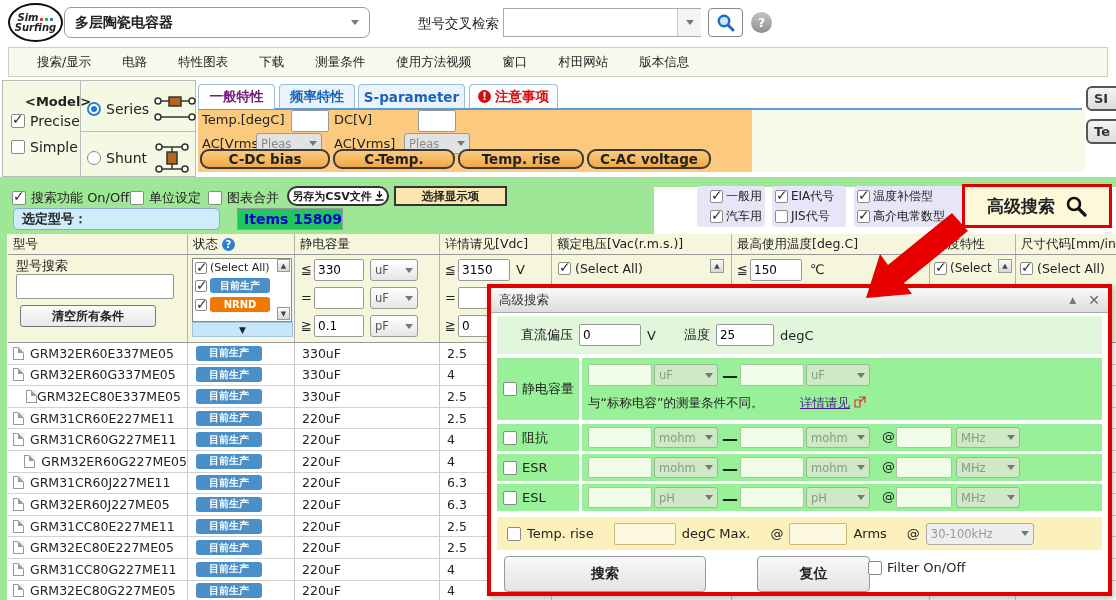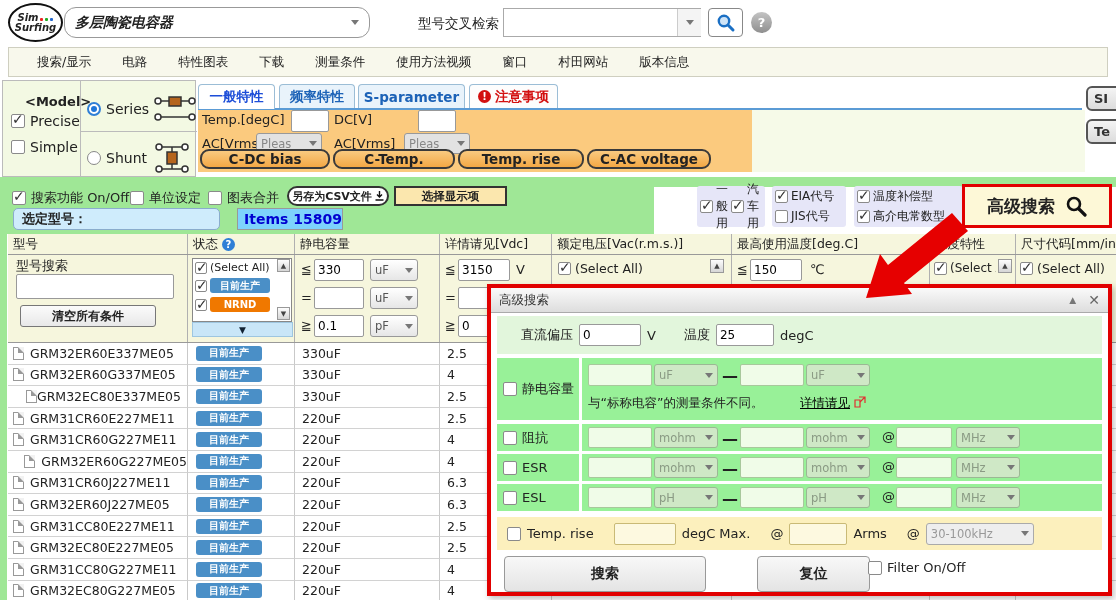--- a/index.html
+++ b/index.html
@@ -28,51 +28,51 @@
   .doc{width:11px;height:13px;border:1px solid #999;background:#fff;position:relative;flex:none;box-sizing:border-box;}
   .doc:before{content:"";position:absolute;top:-1px;right:-1px;border-style:solid;border-width:3px;border-color:#f2f2f2 #f2f2f2 #999 #999;}
   
   .logo{display:flex;flex-direction:column;align-items:center;justify-content:center;border:2px solid #111;border-radius:50%;line-height:1;}
   .logo .l1{font-size:10px;font-weight:bold;font-style:italic;}
   .logo .dots span{display:inline-block;width:3px;height:3px;margin:0 1px;border-radius:1px;}
   .menu-item{font-size:12.5px;color:#222;cursor:default;}
   
   .tab{display:flex;align-items:center;justify-content:center;gap:4px;font-size:13.5px;font-weight:bold;border:1px solid #9bbdd6;border-bottom:none;border-radius:4px 4px 0 0;box-sizing:border-box;}
   .tab.inactive{background:#e9f3fb;color:#1c62b7;}
-  .tab.active{background:#fff;color:#1d4ed8;z-index:2;}
+  .tab.active{background:#fff;color:#701a75;z-index:2;}
   .tab.notice{background:#fdfdfd;color:#d31010;}
   .obtn{background:linear-gradient(#f9ca80,#f3a845);border:2px solid #3a3a3a;border-radius:9px;font-weight:bold;font-size:13.5px;display:flex;align-items:center;justify-content:center;box-sizing:border-box;}
   .graybtn{background:linear-gradient(#f4f4f4,#dcdcdc);border:2px solid #555;border-radius:6px;color:#333;font-weight:bold;font-size:13px;display:flex;align-items:center;padding-left:6px;box-sizing:border-box;}
   
   .grid8{display:grid;grid-template-columns:180px 107px 145px 112px 180px 198px 86px 100px;}
   .hcell{border-right:1px solid #b0b0b0;font-size:12.5px;display:flex;align-items:center;padding-left:5px;gap:4px;overflow:hidden;white-space:nowrap;}
   .fcell{border-right:1px solid #b0b0b0;position:relative;overflow:visible;}
   .tc{border-right:1px solid #c9c9c9;border-bottom:1px solid #d2d2d2;display:flex;align-items:center;font-size:12.5px;overflow:hidden;white-space:nowrap;box-sizing:border-box;}
   .trow{display:grid;grid-template-columns:180px 107px 145px 112px 180px 198px 86px 100px;height:21.6px;background:#fff;}
   
   #dialog{border:4px solid #e10000;background:#fff;z-index:10;box-shadow:2px 3px 6px rgba(0,0,0,.25);}
   .dtitle{height:24px;background:linear-gradient(#fafafa,#ddd);border-bottom:1px solid #aaa;display:flex;align-items:center;padding:0 8px;font-size:12.5px;color:#333;}
   .grow{position:absolute;left:6px;right:6px;display:flex;}
   .grow .gl{width:82px;background:#98f198;display:flex;align-items:center;gap:5px;padding-left:6px;box-sizing:border-box;flex:none;}
   .grow .gf{flex:1;background:#98f198;margin-left:3px;position:relative;}
   .note{font-size:12.5px;color:#222;}
-  .rlink{color:#000000;text-decoration:underline;font-size:12.5px;}
+  .rlink{color:#4c1d95;text-decoration:underline;font-size:12.5px;}
   .dbtn{background:linear-gradient(#f8f8f8,#e4e4e4);border:1px solid #999;border-radius:4px;font-weight:bold;font-size:14px;display:flex;align-items:center;justify-content:center;box-sizing:border-box;}
 </style>
 </head>
 <body>
 
 <div id="app">
 
   <div class="abs logo" style="left:8px;top:3px;width:55px;height:39px;">
     <span class="l1"><span>Sim</span><span class="dots"><span style="background:#e22;"></span><span style="background:#2a2;"></span><span style="background:#26c;"></span></span></span>
     <span class="l1">Surfing</span>
   </div>
 
-  <div class="abs" style="left:64px;top:7px;width:306px;height:31px;border:1px solid #999;border-radius:12px;background:#fff;display:flex;align-items:center;justify-content:space-between;padding:0 10px;font-style:italic;">
+  <div class="abs" style="left:64px;top:7px;width:306px;height:31px;border:1px solid #999;border-radius:7px;background:#fff;display:flex;align-items:center;justify-content:space-between;padding:0 10px;">
     <span style="font-size:14px;font-weight:bold;">多层陶瓷电容器</span>
     <span class="tri"></span>
   </div>
 
   <span class="abs lbl" style="left:418px;top:15px;font-size:13.5px;">型号交叉检索</span>
   <div class="abs" style="left:503px;top:8px;width:198px;height:29px;border:1px solid #aaa;background:#fff;display:flex;">
     <input class="abs" style="left: 0px; top: 0px; width: 172px; height: 27px; border: none; outline: none; font-size: 13px; padding: 0px 4px;" value="">
     <div class="abs" style="left:173px;top:0;width:24px;height:27px;border-left:1px solid #ccc;display:flex;align-items:center;justify-content:center;background:#f4f4f4;">
         <span class="tri"></span>
       </div>
@@ -217,25 +217,25 @@
         <path d="M4.5 0 v5 M2 3.5 l2.5 2.5 2.5-2.5 M0.5 9 h8" fill="none" stroke="#111" stroke-width="1.4"></path>
       </svg>
   </div>
   <div class="abs" style="left:394px;top:186px;width:113px;height:20px;background:#fbe7ae;border:2px solid #333;display:flex;align-items:center;justify-content:center;font-size:11.5px;font-weight:bold;">
       <span>选择显示项</span>
     </div>
 
   <div class="abs" style="left:13px;top:208px;width:207px;height:22px;background:#cfecfc;border:1px solid #8aaccc;border-radius:5px;display:flex;align-items:center;padding-left:8px;font-size:13px;font-weight:bold;">
       <span>选定型号：</span>
     </div>
-  <div class="abs" style="left:237px;top:208px;width:106px;height:22px;background:#7dd3fc;border:1px solid #999;display:flex;align-items:center;padding-left:6px;color:#0000d0;font-size:14px;font-weight:bold;">
+  <div class="abs" style="left:237px;top:208px;width:106px;height:22px;background:#22c55e;border:1px solid #999;display:flex;align-items:center;padding-left:6px;color:#0000d0;font-size:14px;font-weight:bold;">
       <span>Items 15809</span>
     </div>
 
-  <div class="abs" style="left:697px;top:186px;width:68px;height:41px;background:#e6e6f8;border-radius:3px;display:flex;flex-direction:row;justify-content:space-around;padding:1px 3px;">
+  <div class="abs" style="left:697px;top:186px;width:68px;height:41px;background:#e6e6f8;border-radius:3px;display:flex;flex-direction:column;justify-content:space-around;padding:1px 3px;align-items:flex-end;">
     <span style="display:flex;align-items:center;gap:3px;">
         <span class="cb ck" style="width:13px;height:13px;"></span>
         <span style="font-size:12px;">一般用</span>
       </span>
     <span style="display:flex;align-items:center;gap:3px;">
         <span class="cb ck" style="width:13px;height:13px;"></span>
         <span style="font-size:12px;">汽车用</span>
       </span>
   </div>
   <div class="abs" style="left:772px;top:186px;width:74px;height:41px;background:#e6e6f8;border-radius:3px;display:flex;flex-direction:column;justify-content:space-around;padding:1px 3px;">

